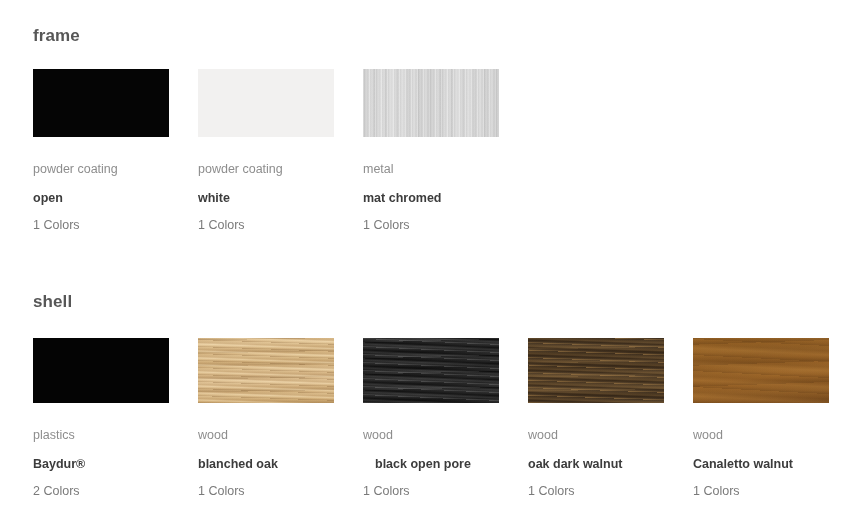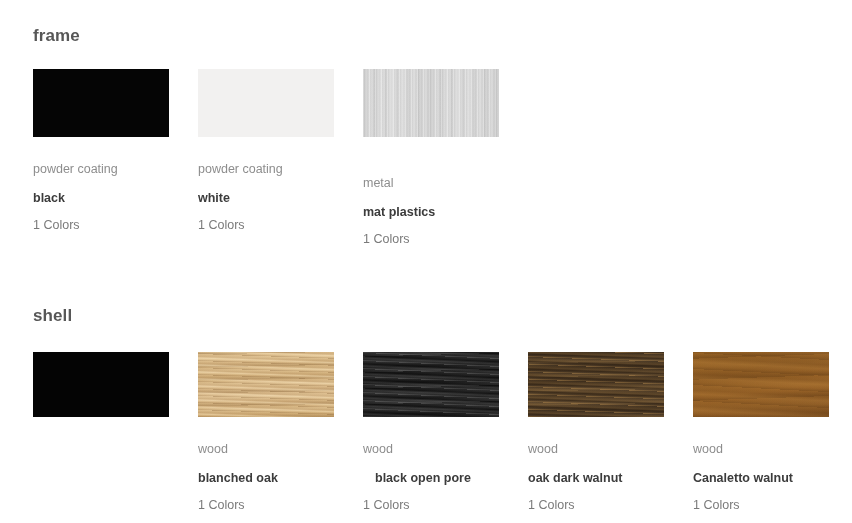--- a/index.html
+++ b/index.html
@@ -173,53 +173,58 @@
 
   <div class="section" style="padding-top:26px;">
     <div class="section-title">frame</div>
 
     <div class="swatch-row" style="margin-top:23px;">
 
       <div class="swatch-card">
         <div class="swatch swatch-frame surf-black"></div>
         <div class="meta" style="padding-top:26px;">
           <div class="meta-category">powder coating</div>
-          <div class="meta-name" style="margin-top:16px;">black</div>
+          <div class="meta-name" style="margin-top:16px;">open</div>
           <a class="meta-link" style="margin-top:15px;">1 Colors</a>
         </div>
       </div>
 
       <div class="swatch-card">
         <div class="swatch swatch-frame surf-white"></div>
         <div class="meta" style="padding-top:26px;">
           <div class="meta-category">powder coating</div>
           <div class="meta-name" style="margin-top:16px;">white</div>
           <a class="meta-link" style="margin-top:15px;">1 Colors</a>
         </div>
       </div>
 
       <div class="swatch-card">
         <div class="swatch swatch-frame surf-chrome"></div>
-        <div class="meta" style="padding-top:40px;">
+        <div class="meta" style="padding-top:26px;">
           <div class="meta-category">metal</div>
-          <div class="meta-name" style="margin-top:16px;">mat plastics</div>
+          <div class="meta-name" style="margin-top:16px;">mat chromed</div>
           <a class="meta-link" style="margin-top:15px;">1 Colors</a>
         </div>
       </div>
 
     </div>
   </div>
 
   <div class="section" style="padding-top:59px;">
     <div class="section-title">shell</div>
 
     <div class="swatch-row" style="margin-top:26px;">
 
       <div class="swatch-card">
         <div class="swatch swatch-shell surf-plastic-black"></div>
+        <div class="meta" style="padding-top:26px;">
+          <div class="meta-category">plastics</div>
+          <div class="meta-name" style="margin-top:16px;">Baydur®</div>
+          <a class="meta-link" style="margin-top:15px;">2 Colors</a>
+        </div>
       </div>
 
       <div class="swatch-card">
         <div class="swatch swatch-shell surf-oak-blanched"></div>
         <div class="meta" style="padding-top:26px;">
           <div class="meta-category">wood</div>
           <div class="meta-name" style="margin-top:16px;">blanched oak</div>
           <a class="meta-link" style="margin-top:15px;">1 Colors</a>
         </div>
       </div>

